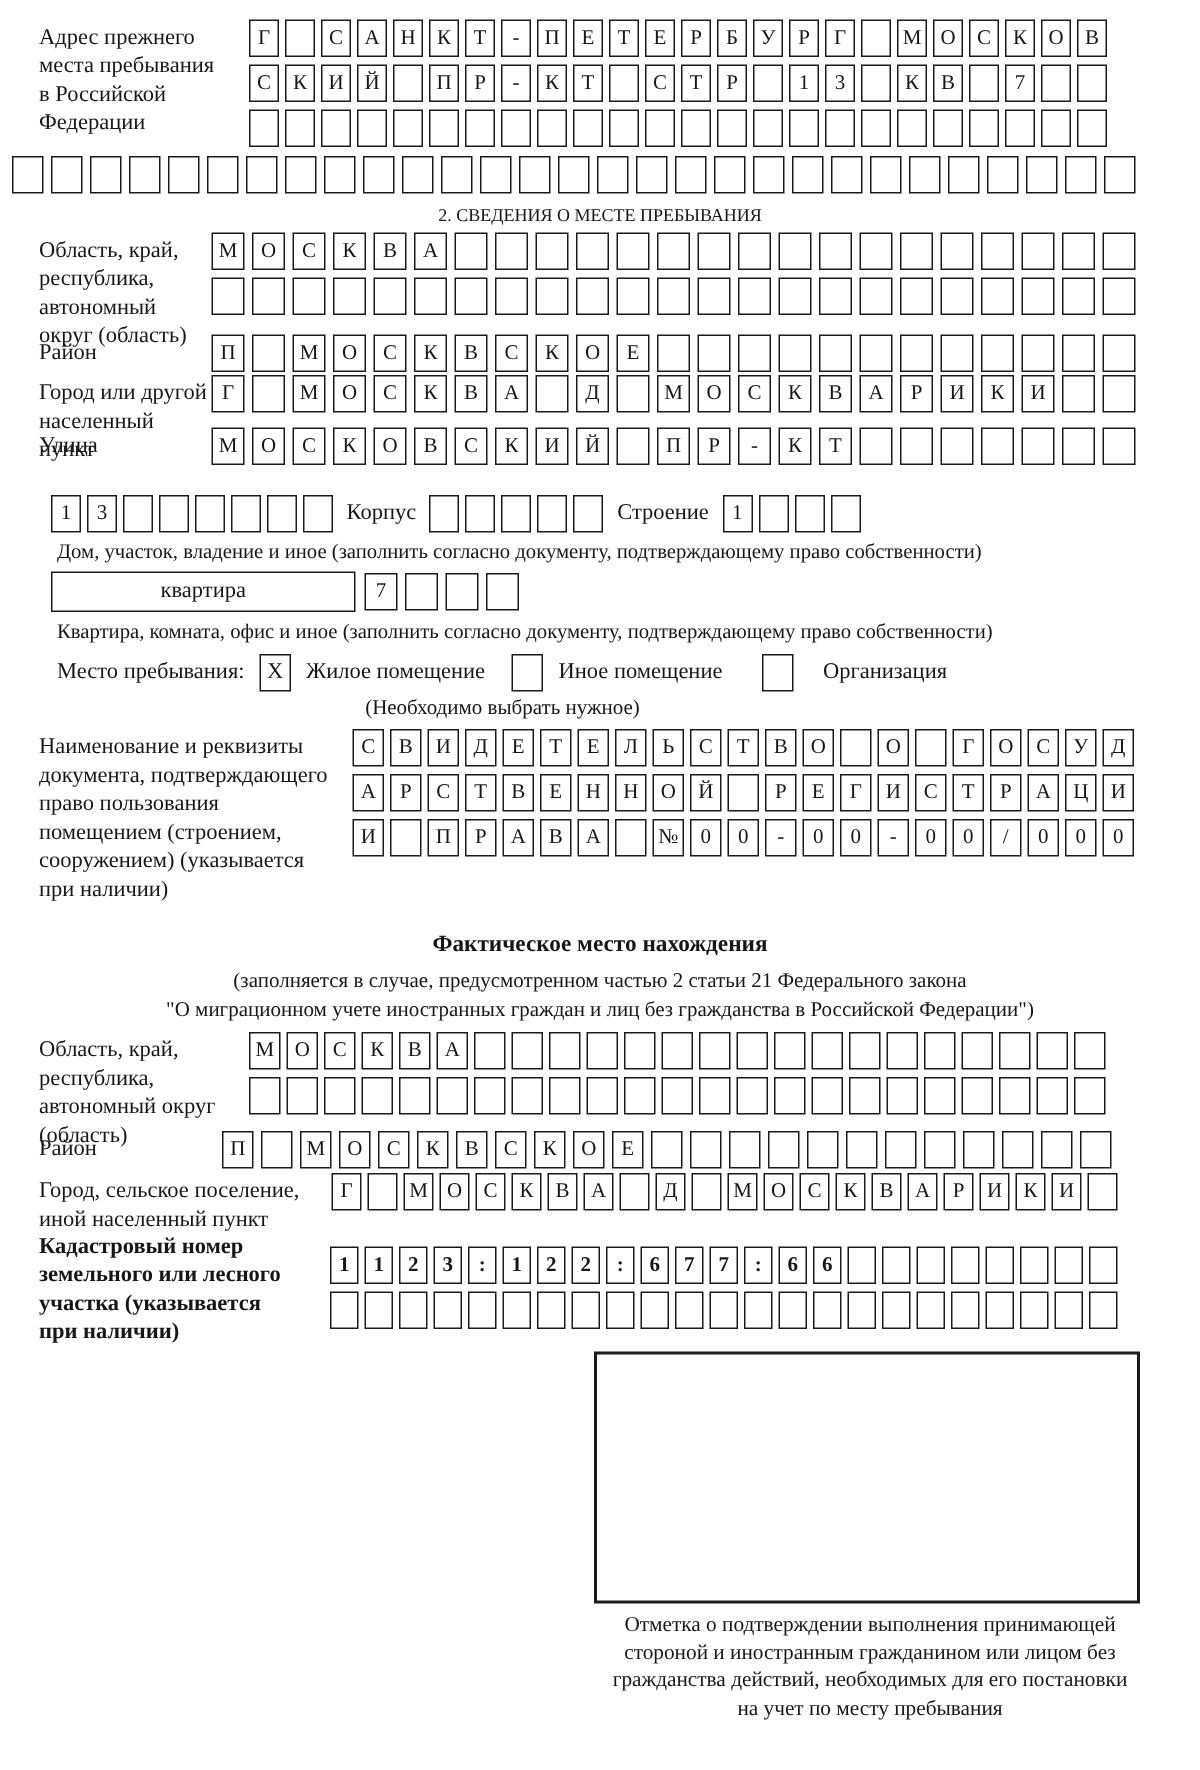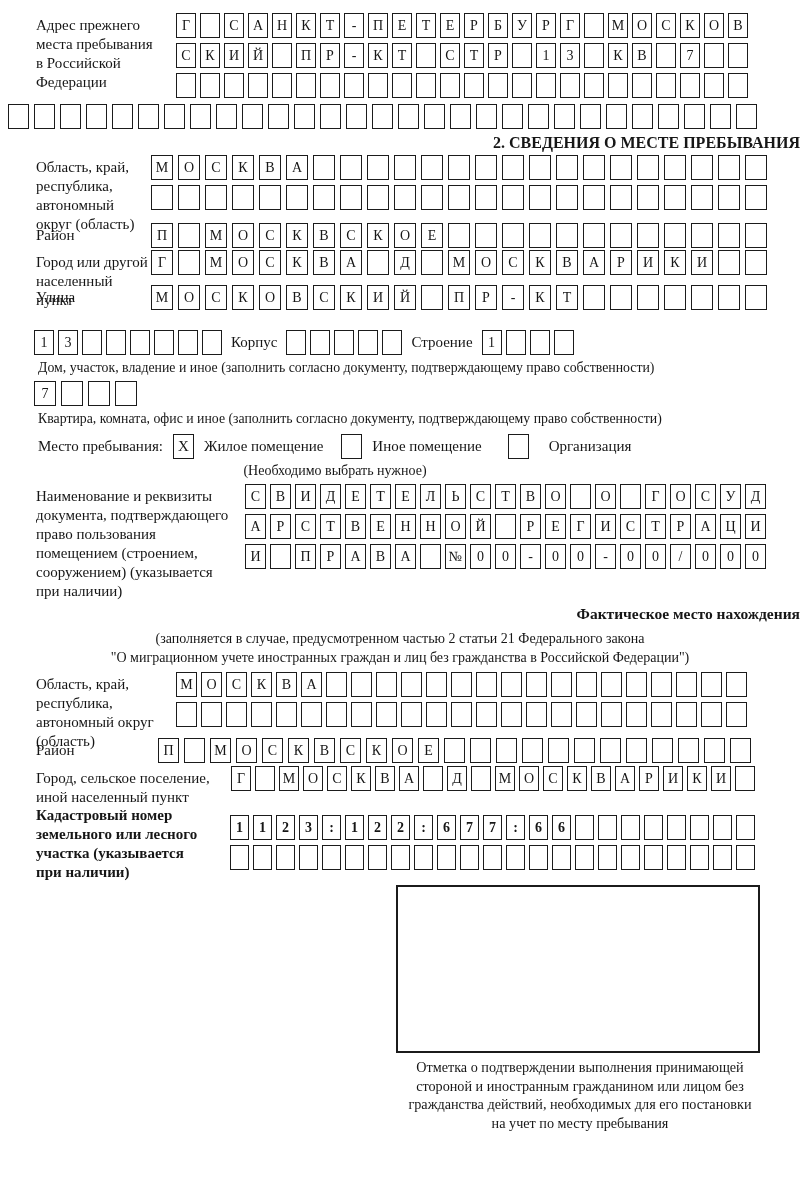--- a/index.html
+++ b/index.html
@@ -1,32 +1,32 @@
 <!DOCTYPE html>
 <html><head>
 <meta charset="utf-8">
 <style>
   html,body{margin:0;padding:0;background:#fff;}
   body{width:800px;min-height:1180px;font-family:"Liberation Serif","DejaVu Serif",serif;color:#161616;font-size:15px;}
   .page{position:relative;width:800px;min-height:1180px;overflow:hidden;}
   [data-bind]{white-space:pre-line;}
   .header-note{text-align:right;padding:26px 58px 0 0;font-size:15px;line-height:18px;}
 
-  .field{display:flex;align-items:flex-start;margin-left:36px;}
+  .field{display:flex;align-items:flex-start;margin-left:26px;}
   .label{line-height:19px;padding-top:3px;font-size:15px;}
   .cellcol{display:flex;flex-direction:column;gap:5px;}
   .cells{display:flex;gap:var(--g,5px);}
   .cell{flex:0 0 var(--w,22px);width:var(--w,22px);height:25px;border:1.5px solid #1b1b1b;box-sizing:border-box;
         display:flex;align-items:center;justify-content:center;font-size:14px;line-height:1;background:#fff;}
 
   .addr{margin-top:13px;height:85px;}
   .addr .label{flex:0 0 140px;}
   .fullrow{margin:6px 0 0 8px;}
   .center-note{text-align:center;font-size:14px;line-height:18px;margin-top:4px;}
-  .sec-title{text-align:right;font-weight:bold;font-size:16px;line-height:20px;margin-top:4px;}
+  .sec-title{text-align:center;font-weight:normal;font-size:12px;line-height:20px;margin-top:4px;}
 
   .f-region{margin-top:2px;height:68px;}
   .f-region .label,.f-district .label,.f-city .label,.f-street .label{flex:0 0 115px;}
   .f-district{margin-top:0;height:25px;}
   .f-city{margin-top:2px;height:33px;}
   .f-street{margin-top:2px;height:39px;}
 
   .house-row{display:flex;align-items:center;margin:6px 0 0 34px;gap:6px;}
   .namebox{height:27px;border:1.6px solid #1b1b1b;box-sizing:border-box;display:flex;align-items:center;justify-content:center;font-size:15px;}
   .inline-label{font-size:15px;padding:0 3px;}
@@ -34,21 +34,21 @@
   .apt-row{margin:5px 0 0 34px;}
 
   .stay{display:flex;align-items:center;margin:7px 0 0 38px;gap:10px;font-size:15px;}
   .chk{flex:0 0 21px;width:21px;height:25px;border:1.6px solid #1b1b1b;box-sizing:border-box;
        display:flex;align-items:center;justify-content:center;font-size:15px;}
   .stay-note{margin:3px 0 0 205px;width:260px;text-align:center;font-size:14px;line-height:17px;}
 
   .f-doc{margin-top:5px;height:114px;}
   .f-doc .label{flex:0 0 209px;}
 
-  .fact-title{text-align:right;font-weight:bold;font-size:15.5px;line-height:20px;margin-top:6px;}
+  .fact-title{text-align:center;font-weight:bold;font-size:15.5px;line-height:20px;margin-top:20px;}
   .fact-note{text-align:center;font-size:14px;line-height:19px;margin-top:5px;}
 
   .f-fregion{margin-top:5px;height:66px;}
   .f-fregion .label{flex:0 0 140px;}
   .f-fdistrict{margin-top:0;height:25px;}
   .f-fdistrict .label{flex:0 0 122px;}
   .f-fcity{margin-top:3px;height:33px;}
   .f-fcity .label{flex:0 0 195px;}
   .f-fcad{margin-top:4px;height:76px;font-weight:bold;}
   .f-fcad .label{flex:0 0 194px;}
@@ -353,20 +353,21 @@
     <div class="cells" style="--w:20px;--g:4px;">
         <div class="cell">1</div>
         <div class="cell"></div>
         <div class="cell"></div>
         <div class="cell"></div>
       </div>
   </div>
   <div class="small-note" data-bind="section2.house_note">Дом, участок, владение и иное (заполнить согласно документу, подтверждающему право собственности)</div>
 
   <div class="house-row apt-row">
+    <div class="namebox" style="width:203px;" data-bind="section2.apartment.box_label">квартира</div>
     <div class="cells" style="--w:22px;--g:5px;">
         <div class="cell">7</div>
         <div class="cell"></div>
         <div class="cell"></div>
         <div class="cell"></div>
       </div>
   </div>
   <div class="small-note" data-bind="section2.apartment_note">Квартира, комната, офис и иное (заполнить согласно документу, подтверждающему право собственности)</div>
 
   <div class="stay">

